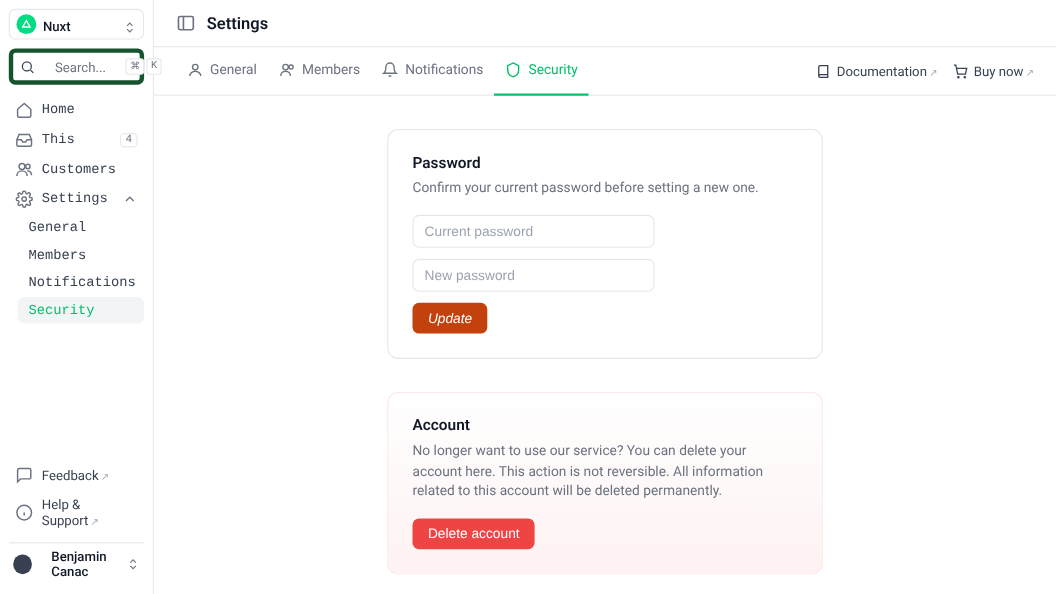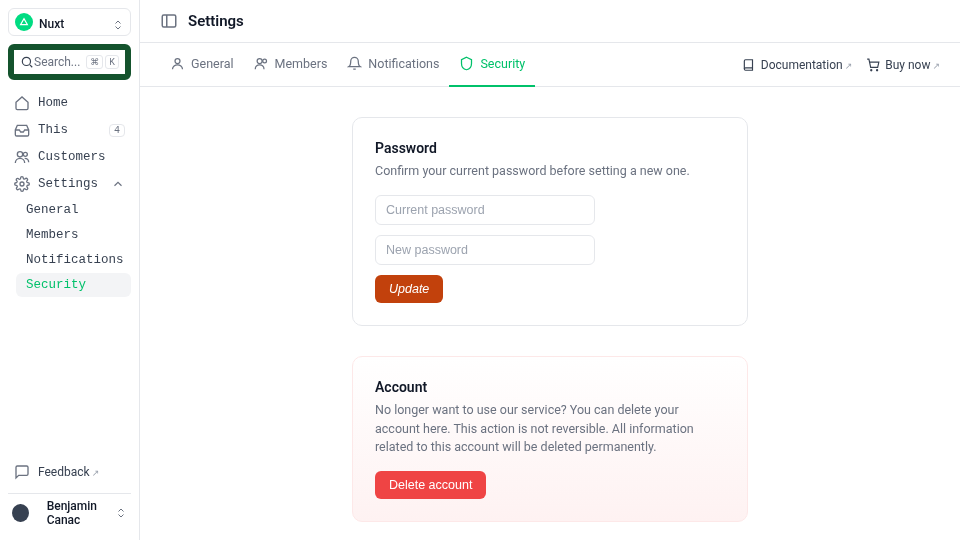--- a/index.html
+++ b/index.html
@@ -4,21 +4,21 @@
 <style>
 * { box-sizing: border-box; margin: 0; padding: 0; }
 body { font-family: -apple-system, BlinkMacSystemFont, "Segoe UI", Roboto, sans-serif; font-size: 13px; color: #111827; background: #fff; width: 960px; height: 540px; overflow: hidden; }
 .app { display: flex; height: 540px; }
 .sidebar { width: 140px; border-right: 1px solid #e5e7eb; display: flex; flex-direction: column; padding: 8px; }
 .main { flex: 1; display: flex; flex-direction: column; }
 .org-switcher { display: flex; align-items: flex-end; gap: 6px; padding: 4px 6px; border: 1px solid #e5e7eb; border-radius: 6px; margin-bottom: 8px; cursor: pointer; }
 .org-avatar { width: 18px; height: 18px; border-radius: 50%; background: #00dc82; display: flex; align-items: center; justify-content: center; }
 .org-name { font-weight: 500; flex: 1; font-size: 12px; }
 .updown { color: #6b7280; }
-.search { display: flex; align-items: center; gap: 0; padding: 5px 6px; border: 6px solid #14532d; border-radius: 6px; color: #6b7280; margin-bottom: 10px; cursor: pointer; }
+.search { display: flex; align-items: center; gap: 18px; padding: 5px 6px; border: 4px solid #14532d; border-radius: 6px; color: #6b7280; margin-bottom: 10px; cursor: pointer; }
 .search-label { flex: 1; font-size: 12px; }
 .kbd { display: flex; gap: 2px; }
 .kbd span { border: 1px solid #e5e7eb; border-radius: 3px; font-size: 9px; padding: 1px 3px; color: #6b7280; background: #fff; }
 .nav { display: flex; flex-direction: column; gap: 1px; font-family: Liberation Mono, monospace; }
 .nav-item { display: flex; align-items: center; gap: 8px; padding: 5px 6px; border-radius: 6px; cursor: pointer; color: #374151; font-size: 12.5px; }
 .nav-item .ic { width: 16px; height: 16px; color: #6b7280; flex-shrink: 0; }
 .nav-item .lbl { flex: 1; }
 .badge { border: 1px solid #e5e7eb; border-radius: 4px; font-size: 10px; padding: 0 4px; color: #6b7280; }
 .sub-nav { display: flex; flex-direction: column; gap: 1px; margin-left: 8px; }
 .sub-item { padding: 5px 10px; border-radius: 6px; cursor: pointer; font-size: 12.5px; color: #374151; }
@@ -137,20 +137,29 @@
 
     <div class="sidebar-bottom">
       <div class="nav-item">
         <span class="ic">
             <svg width="16" height="16" viewBox="0 0 24 24" fill="none" stroke="currentColor" stroke-width="2">
               <path d="M21 15a2 2 0 0 1-2 2H7l-4 4V5a2 2 0 0 1 2-2h14a2 2 0 0 1 2 2z"></path>
             </svg>
           </span>
         <span class="lbl"><span>Feedback</span><span class="ext-arrow">↗</span></span>
       </div>
+      <div class="nav-item">
+        <span class="ic">
+            <svg width="16" height="16" viewBox="0 0 24 24" fill="none" stroke="currentColor" stroke-width="2">
+              <circle cx="12" cy="12" r="10"></circle>
+              <path d="M12 16v-4M12 8h.01"></path>
+            </svg>
+          </span>
+        <span class="lbl"><span>Help &amp; Support</span><span class="ext-arrow">↗</span></span>
+      </div>
       <div class="user-switcher">
         <span class="user-avatar"></span>
         <span class="user-name">Benjamin Canac</span>
         <span class="updown">
             <svg width="12" height="12" viewBox="0 0 24 24" fill="none" stroke="currentColor" stroke-width="2">
               <path d="M7 9l5-5 5 5M7 15l5 5 5-5"></path>
             </svg>
           </span>
       </div>
     </div>

